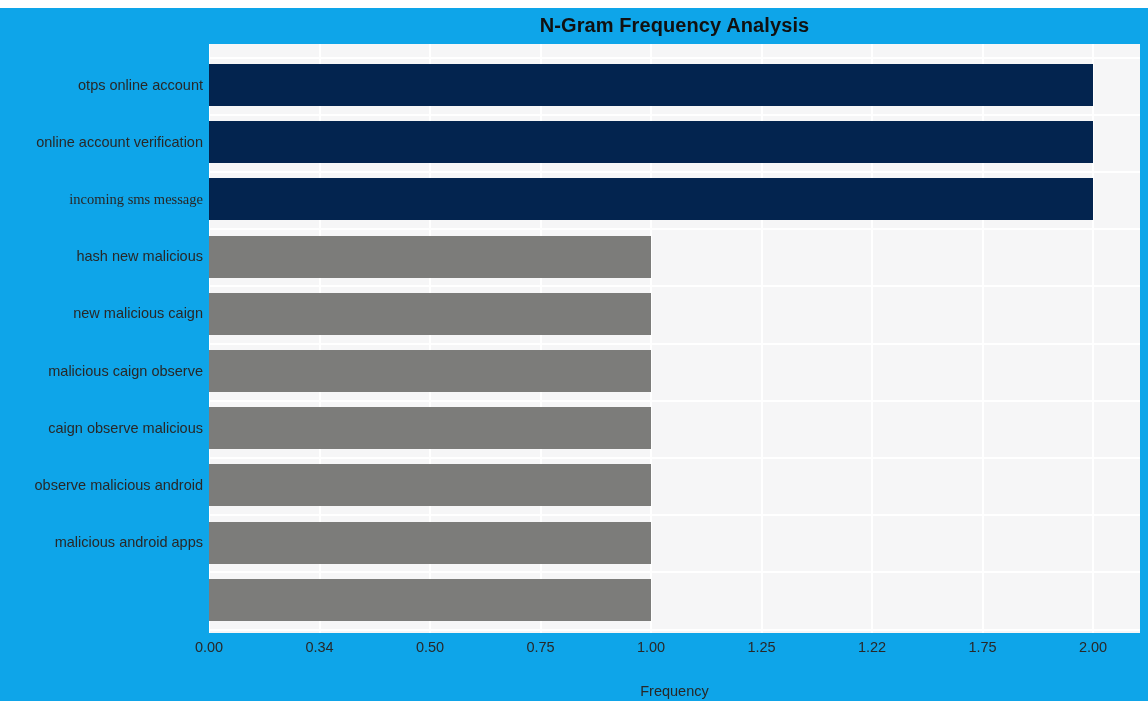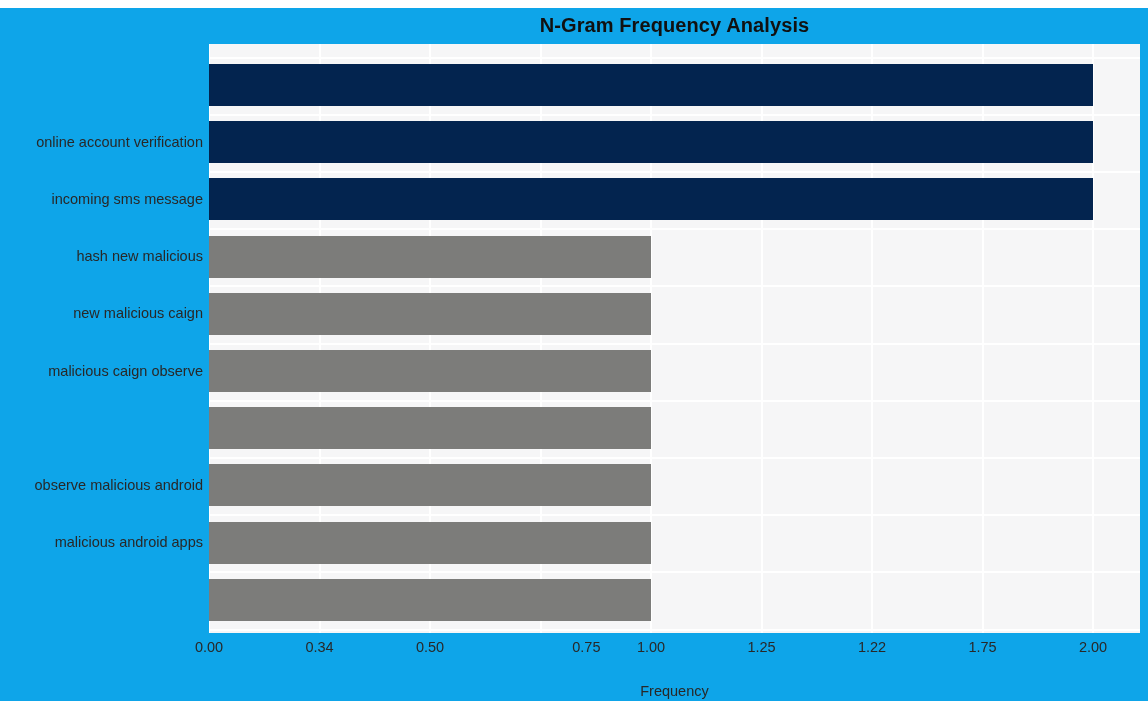--- a/index.html
+++ b/index.html
@@ -162,34 +162,36 @@
         <div class="bar" title="new malicious caign: 1" style="top: 248.8px; width: 442px; background: rgb(124, 124, 122);"></div>
         <div class="bar" title="malicious caign observe: 1" style="top: 306px; width: 442px; background: rgb(124, 124, 122);"></div>
         <div class="bar" title="caign observe malicious: 1" style="top: 363.2px; width: 442px; background: rgb(124, 124, 122);"></div>
         <div class="bar" title="observe malicious android: 1" style="top: 420.4px; width: 442px; background: rgb(124, 124, 122);"></div>
         <div class="bar" title="malicious android apps: 1" style="top: 477.6px; width: 442px; background: rgb(124, 124, 122);"></div>
         <div class="bar" title="android apps steal: 1" style="top: 534.8px; width: 442px; background: rgb(124, 124, 122);"></div>
       </div>
   </div>
 
   <div id="y-tick-labels">
+      <div class="ytick" style="top: 32.5px;">otps online account</div>
       <div class="ytick" style="top: 89.7px;">online account verification</div>
-      <div class="ytick" style="top: 146.9px;">incoming sms message</div>
+      <div class="ytick" style="top: 146.9px; font-family: Liberation Serif, serif;">incoming sms message</div>
       <div class="ytick" style="top: 204.1px;">hash new malicious</div>
       <div class="ytick" style="top: 261.3px;">new malicious caign</div>
       <div class="ytick" style="top: 318.5px;">malicious caign observe</div>
+      <div class="ytick" style="top: 375.7px;">caign observe malicious</div>
       <div class="ytick" style="top: 432.9px;">observe malicious android</div>
       <div class="ytick" style="top: 490.1px;">malicious android apps</div>
     </div>
 
   <div id="x-tick-labels">
       <div class="xtick" style="left: 209px;">0.00</div>
       <div class="xtick" style="left: 319.5px;">0.34</div>
       <div class="xtick" style="left: 430px;">0.50</div>
-      <div class="xtick" style="left: 540.5px; text-align: right;">0.75</div>
+      <div class="xtick" style="left: 540.5px;">0.75</div>
       <div class="xtick" style="left: 651px;">1.00</div>
       <div class="xtick" style="left: 761.5px;">1.25</div>
       <div class="xtick" style="left: 872px;">1.22</div>
       <div class="xtick" style="left: 982.5px;">1.75</div>
       <div class="xtick" style="left: 1093px;">2.00</div>
     </div>
 
   <div id="x-axis-label">Frequency</div>
 
 </div>

